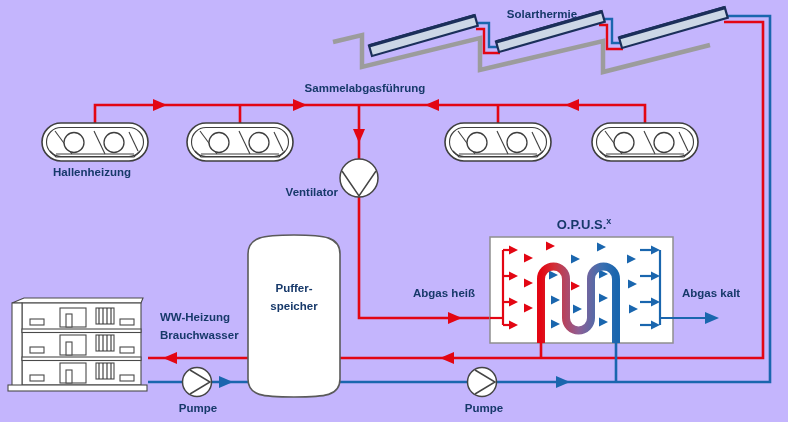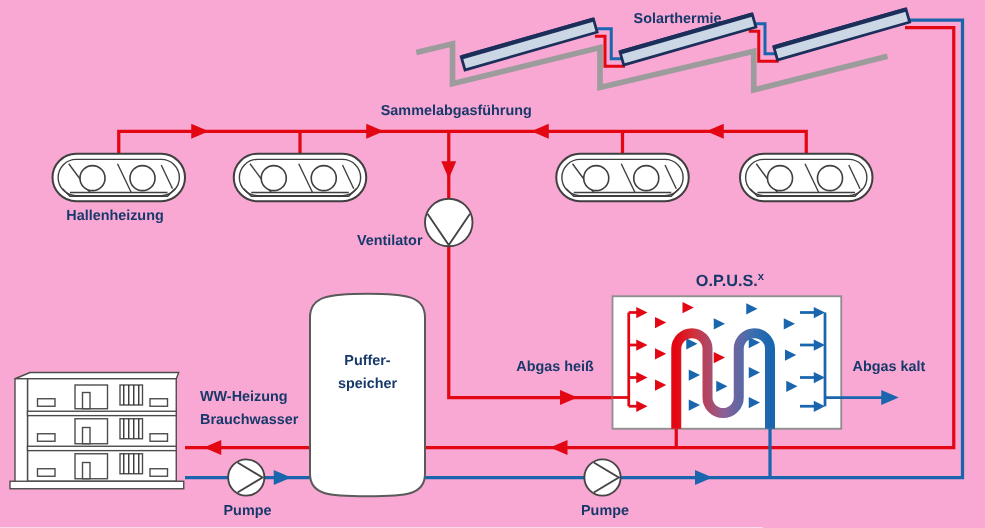--- a/index.html
+++ b/index.html
@@ -1,16 +1,16 @@
 <!DOCTYPE html>
 <html><head>
 <meta charset="utf-8">
 <style>
   html,body{margin:0;padding:0;background:#ffffff;}
-  .stage{position:relative;width:788px;height:422px;background:#f9a8d4;overflow:hidden;
+  .stage{position:relative;width:788px;height:422px;background:#c4b5fd;overflow:hidden;
          font-family:"Liberation Sans", sans-serif;}
   svg{display:block;}
   text{font-family:"Liberation Sans", sans-serif;font-weight:bold;fill:#17396a;}
   .lbl{font-size:11.5px;}
   .title{font-size:13px;}
   .sup{font-size:9px;}
 </style>
 </head>
 <body>
 

